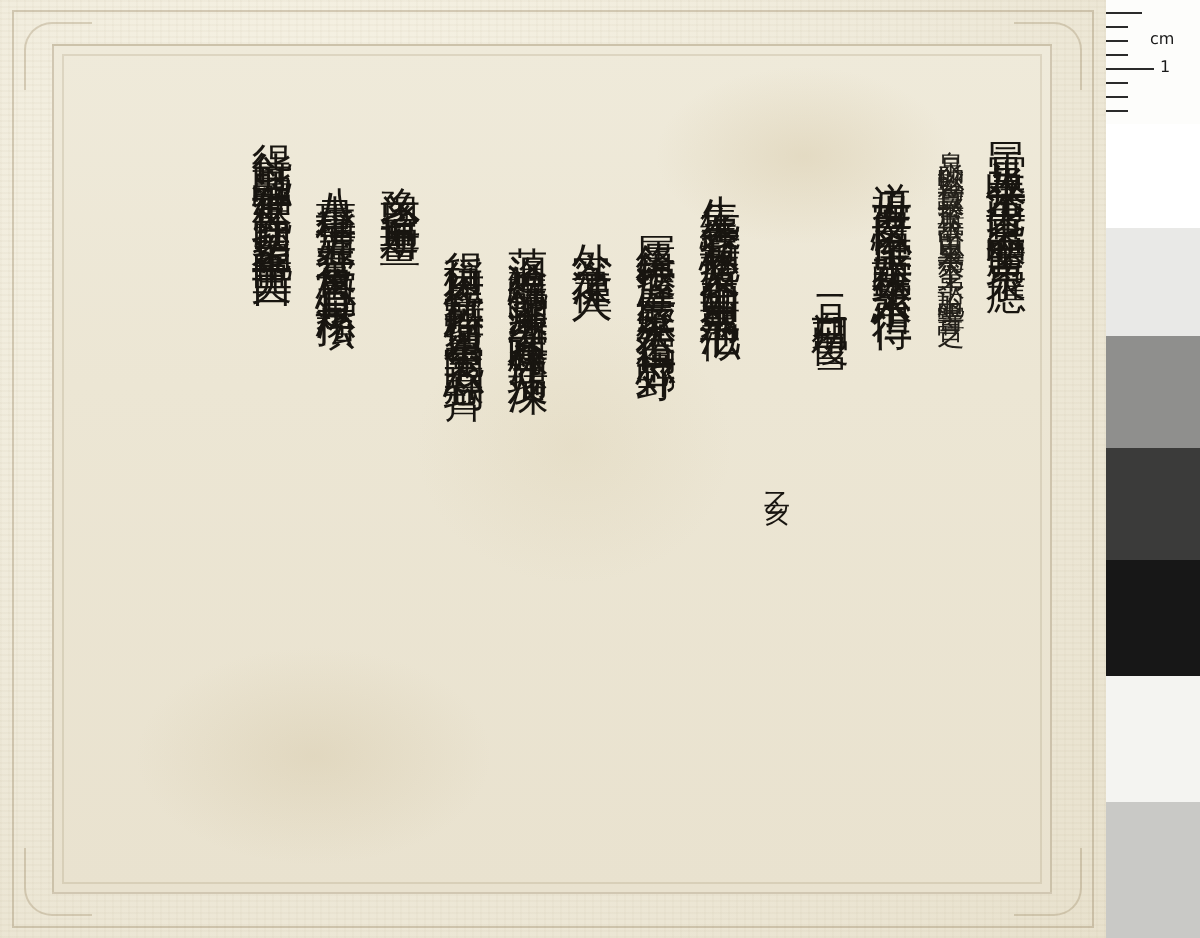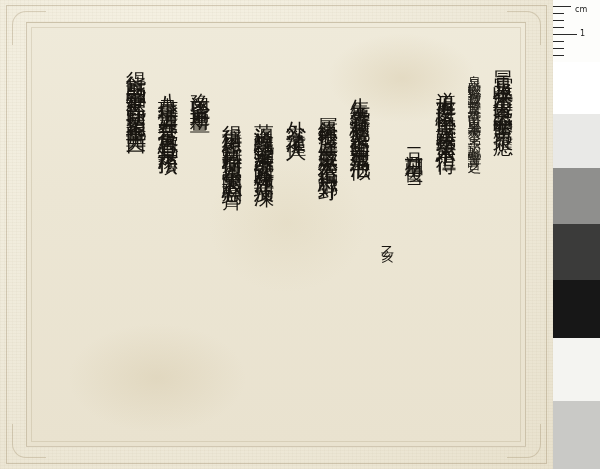--- a/index.html
+++ b/index.html
@@ -235,21 +235,21 @@
 
     <div class="ruler">
       <div class="tick" style="top:6px;  width:18px;"></div>
       <div class="tick" style="top:13px; width:11px;"></div>
       <div class="tick" style="top:20px; width:11px;"></div>
       <div class="tick" style="top:27px; width:11px;"></div>
       <div class="tick" style="top:34px; width:24px;"></div>
       <div class="tick" style="top:41px; width:11px;"></div>
       <div class="tick" style="top:48px; width:11px;"></div>
       <div class="tick" style="top:55px; width:11px;"></div>
-      <div class="label" style="left:22px; top:5px;">cm</div>
+      <div class="label" style="left:22px; top:15px;">cm</div>
       <div class="label" style="left:27px; top:29px;">1</div>
     </div>
 
     <div class="patch" style="top:62px;  height:52px; background:#ffffff;"></div>
     <div class="patch" style="top:114px; height:54px; background:#e9e9e7;"></div>
     <div class="patch" style="top:168px; height:56px; background:#8f8f8d;"></div>
     <div class="patch" style="top:224px; height:56px; background:#3b3b3a;"></div>
     <div class="patch" style="top:280px; height:58px; background:#171717;"></div>
     <div class="patch" style="top:338px; height:63px; background:#f4f4f1;"></div>
     <div class="patch" style="top:401px; height:68px; background:#c9c9c6;"></div>

